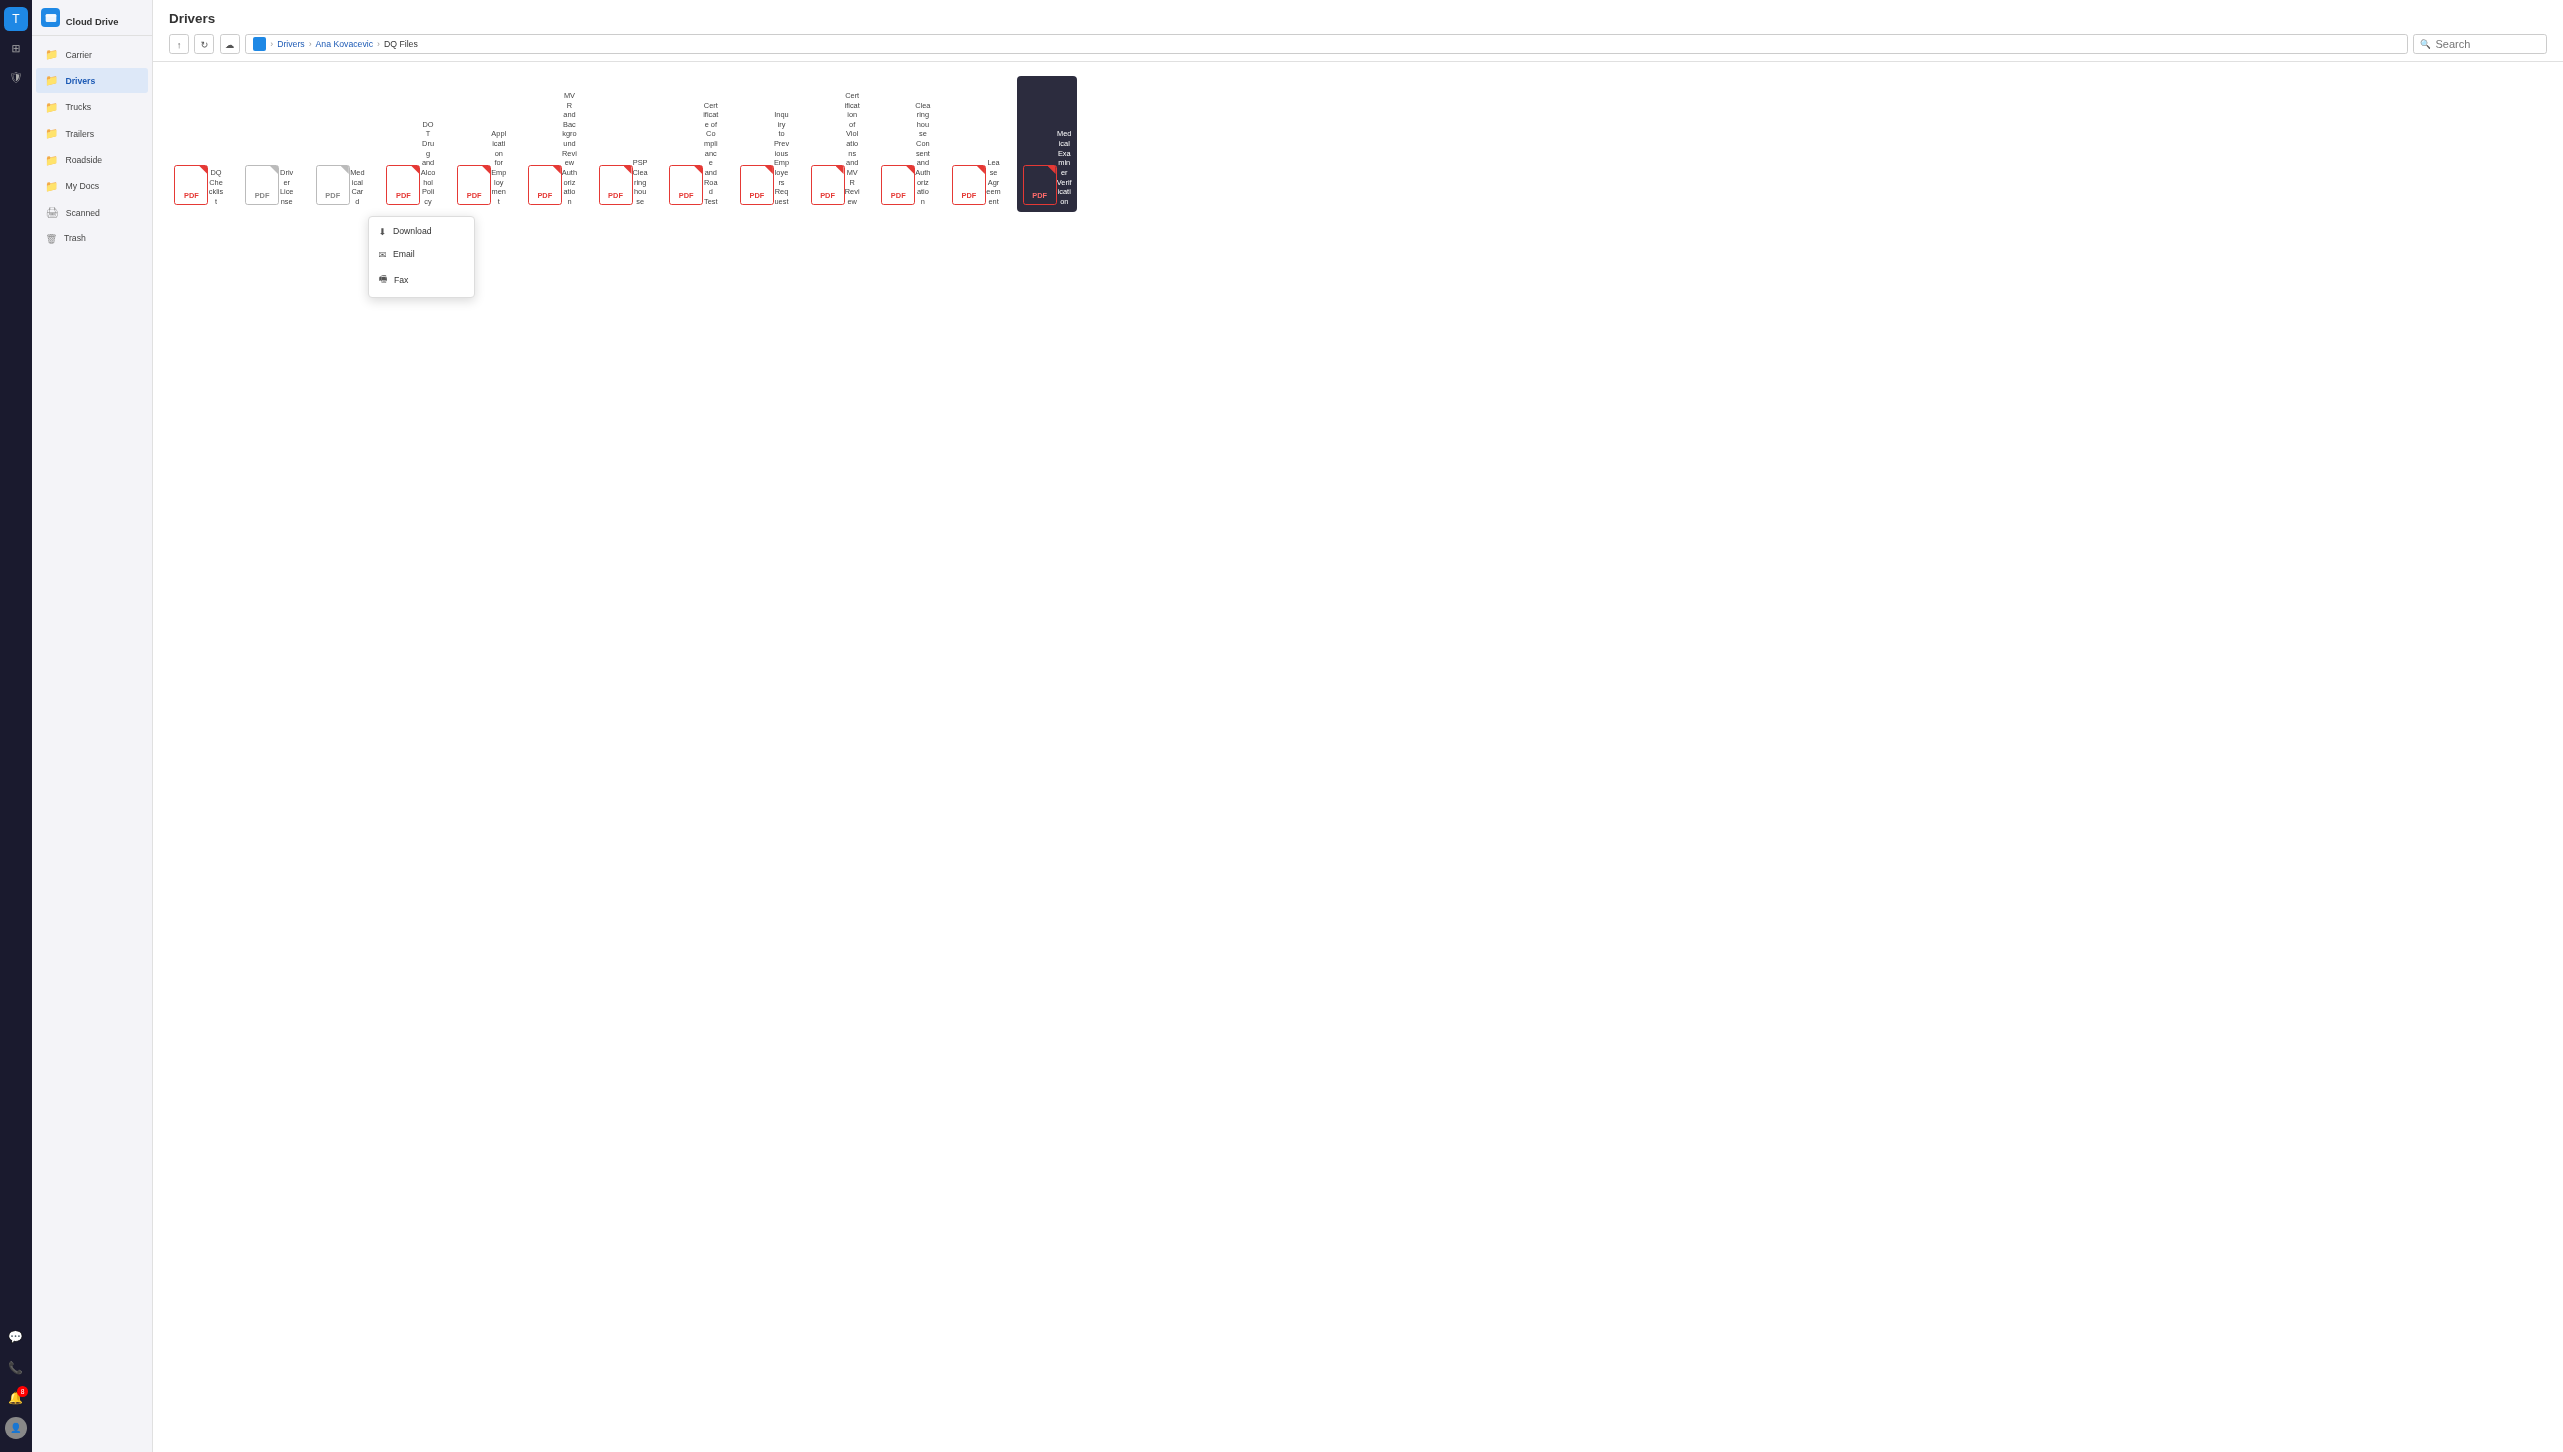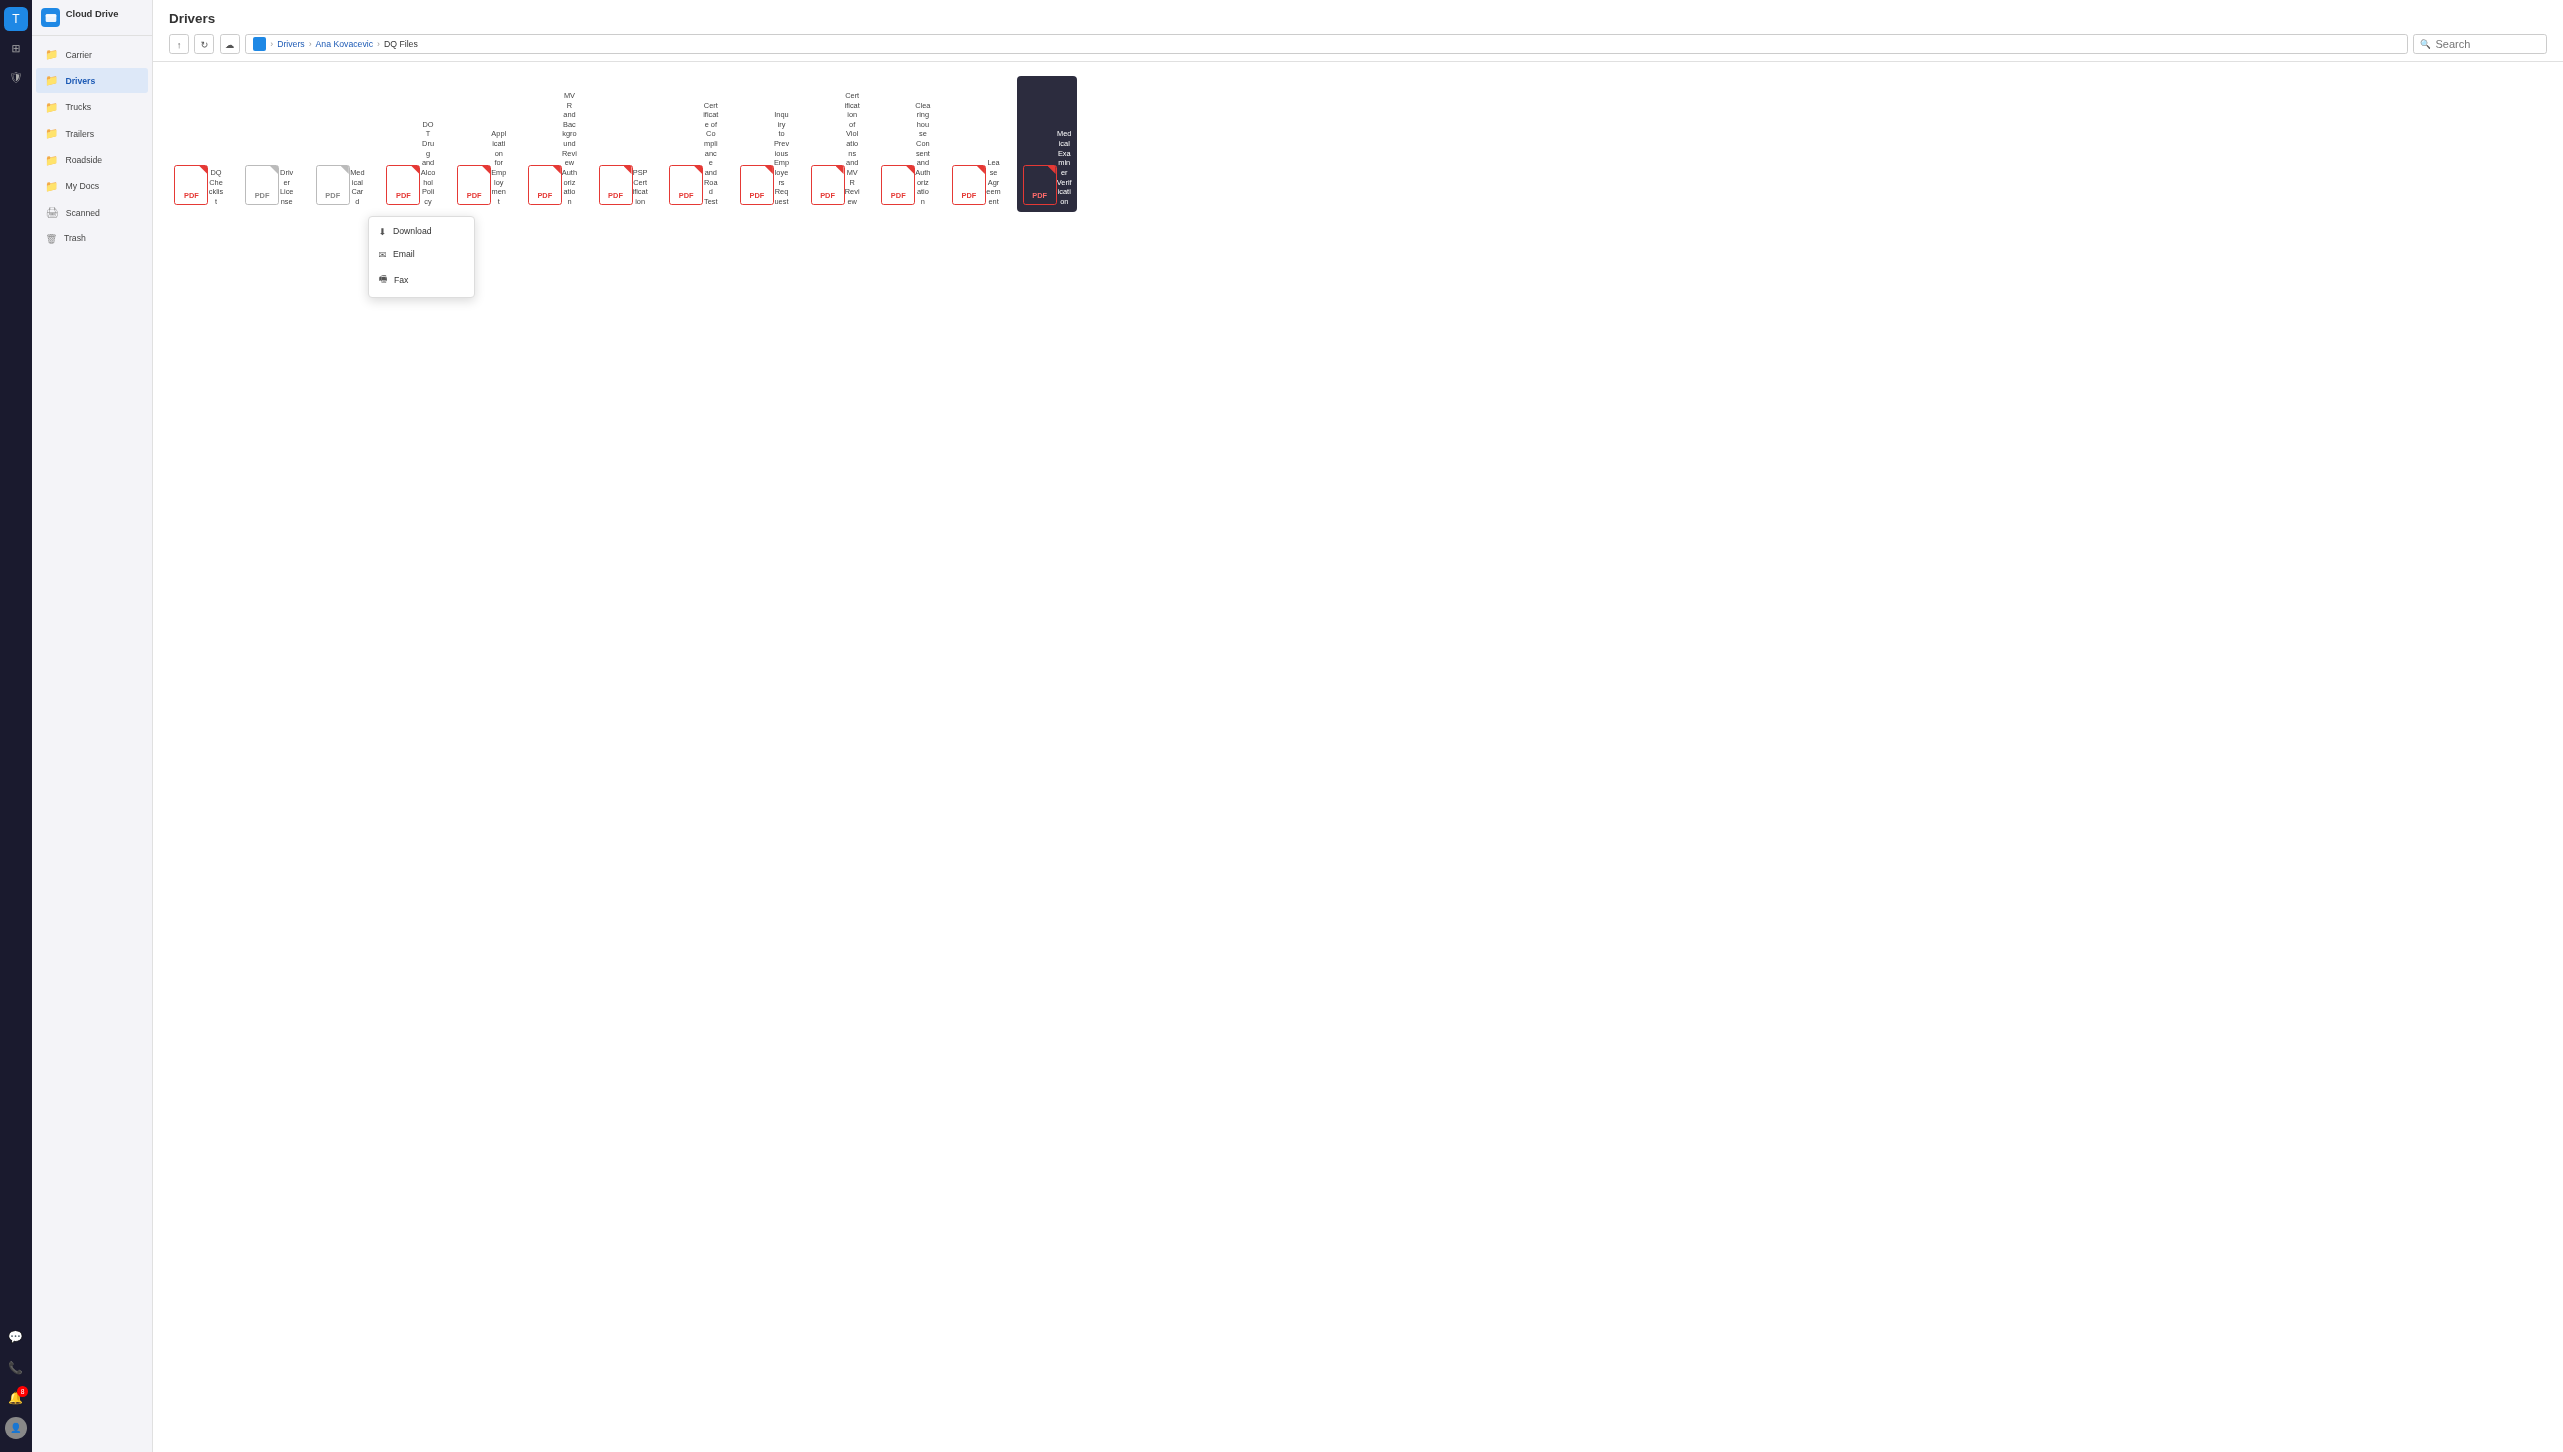--- a/index.html
+++ b/index.html
@@ -46,21 +46,21 @@
     .sidebar {
       width: 121px;
       background: #f4f4f8;
       border-right: 0.7px solid #e0e0e0;
       display: flex;
       flex-direction: column;
       padding: 0;
       flex-shrink: 0;
     }
     .sidebar-header {
-      display: flex; align-items: flex-start; gap: 5.4px;
+      display: flex; align-items: flex-end; gap: 5.4px;
       padding: 8px 9.4px;
       border-bottom: 0.7px solid #e0e0e0;
     }
     .sidebar-header .logo {
       width: 19px; height: 19px;
       background: #1e88e5;
       border-radius: 4px;
       display: flex; align-items: center; justify-content: center;
       color: white; font-weight: bold; font-size: 9.4px;
     }
@@ -436,21 +436,21 @@
       ">
         <div style="
           position:absolute; top:0; right:0;
           width:8px; height:8px;
           background:#e53935;
           clip-path: polygon(100% 0, 100% 100%, 0 0);
         "></div>
         <span style="font-size:7.4px; font-weight:700; color:#e53935;">PDF</span>
       </div>
     </div>
-    <span class="file-label">PSP Certification</span>
+    <span class="file-label">PSP Clearinghouse</span>
   </div>
         <div class="file-item">
     <div class="pdf-icon-wrap">
       <div style="
         width:34px; height:40px;
         background:white;
         border:1px solid #e53935;
         border-radius:2.7px;
         position:relative;
         display:flex; align-items:flex-end; justify-content:center;

